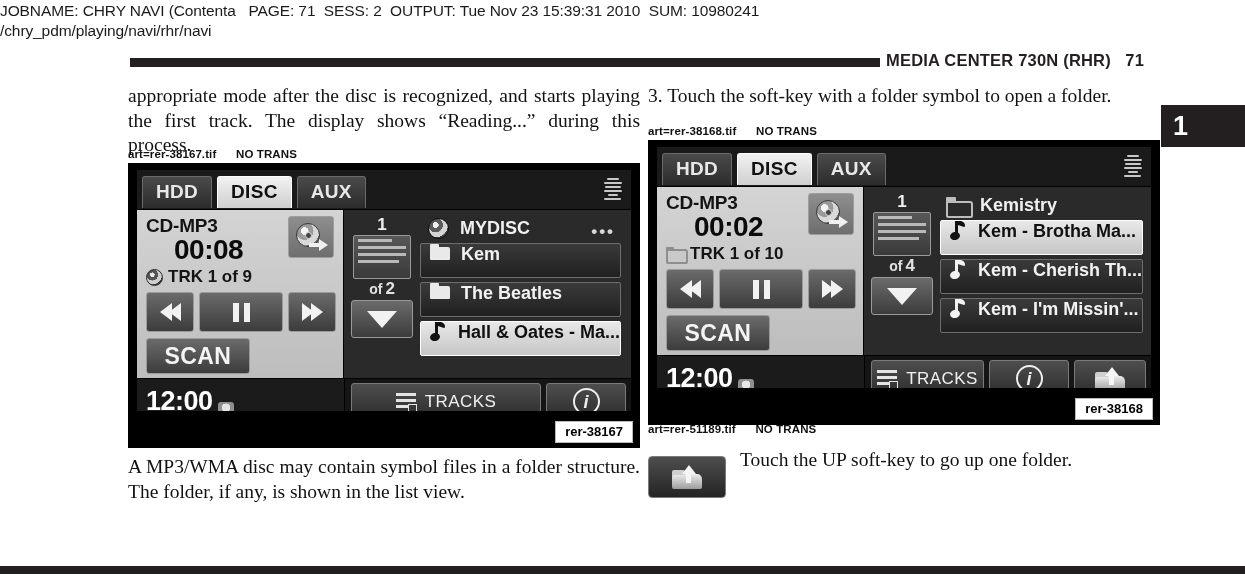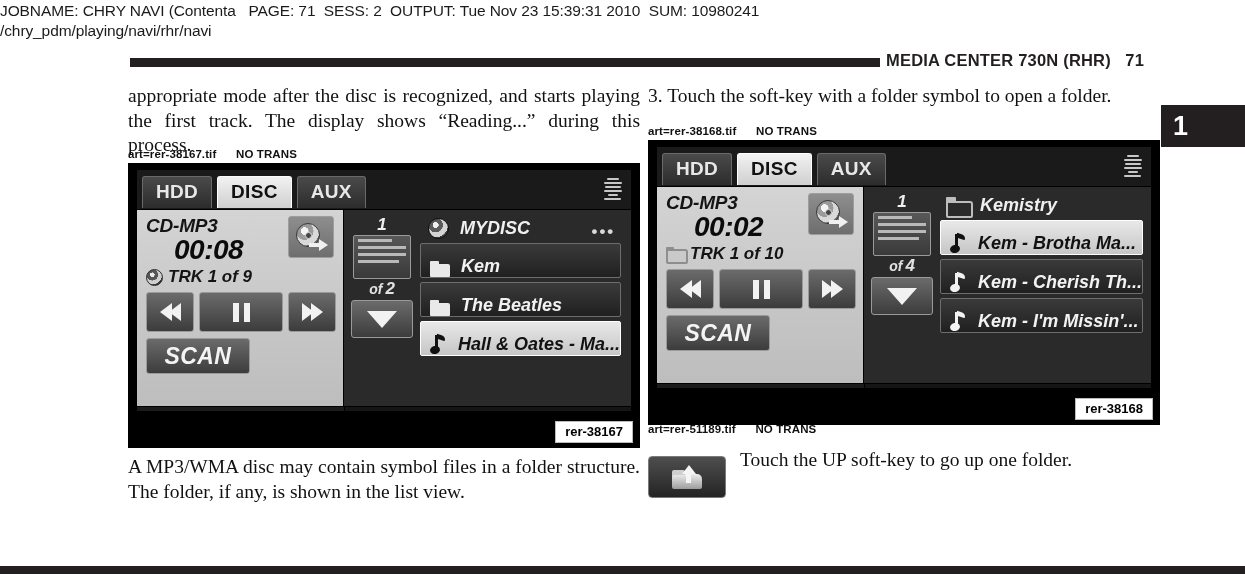--- a/index.html
+++ b/index.html
@@ -161,21 +161,21 @@
     display: block; height: 2px; background: #c8c8c8; border-radius: 1px;
   }
   .eq-icon i:nth-child(1){ width: 70%; margin-left: 15%; }
   .eq-icon i:nth-child(2){ width: 100%; }
   .eq-icon i:nth-child(3){ width: 85%; margin-left: 7%; }
   .eq-icon i:nth-child(4){ width: 100%; }
   .eq-icon i:nth-child(5){ width: 60%; margin-left: 20%; }
   .eq-icon i:nth-child(6){ width: 95%; margin-left: 2%; }
 
   
-  .hu-body { display: flex; height: 196px; font-style: italic; }
+  .hu-body { display: flex; height: 168px; }
 
   .hu-left {
     width: 208px;
     background: linear-gradient(#d4d4d4, #bdbdbd);
     position: relative;
     padding: 5px 7px 0 9px;
     border-right: 1px solid #000;
   }
   .media-type {
     font-size: 19px; font-weight: bold; color: #141414; letter-spacing: -0.2px;
@@ -307,21 +307,21 @@
   .list-title {
     display: flex; align-items: center; gap: 9px;
     height: 30px; color: #f0f0f0; font-size: 18px; font-weight: bold;
     padding-left: 40px; position: relative;
   }
   .list-title .dots {
     position: absolute; right: 6px; top: 9px; color: #d8d8d8; font-size: 17px; letter-spacing: 2px;
   }
   .row {
     height: 35px; margin-bottom: 4px;
-    display: flex; align-items: flex-end; gap: 10px;
+    display: flex; align-items: flex-start; gap: 10px;
     padding-left: 9px;
     background: linear-gradient(#3a3a3a, #202020);
     border: 1px solid #6d6d6d; border-radius: 2px;
     color: #f2f2f2; font-size: 18px; font-weight: bold;
     overflow: hidden; white-space: nowrap;
   }
   .row.sel {
     background: linear-gradient(#e8e8e8, #c6c6c6);
     border-color: #ffffff; color: #111;
   }

